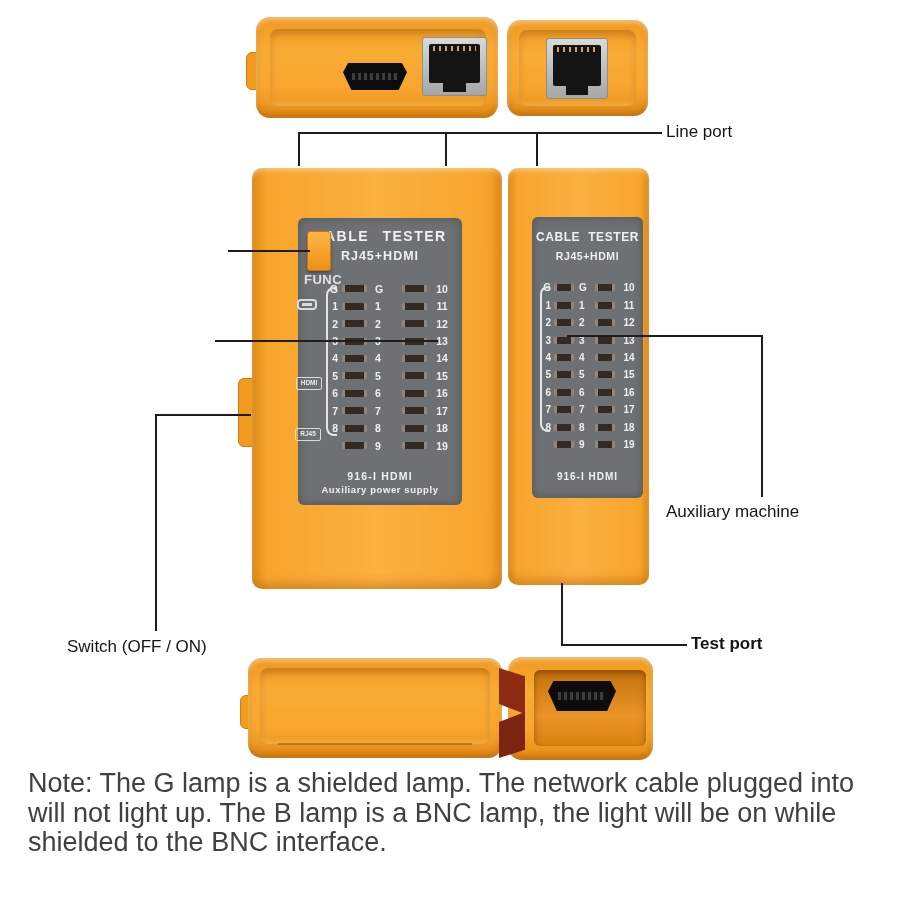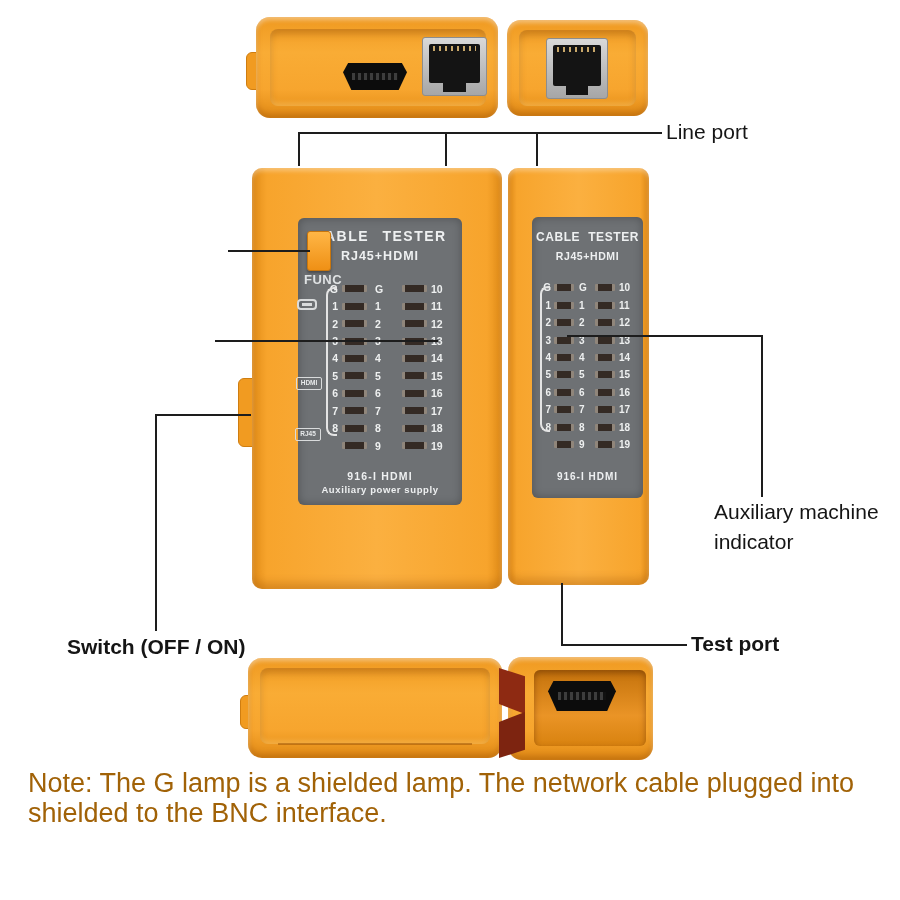--- a/index.html
+++ b/index.html
@@ -3,21 +3,21 @@
 <meta charset="utf-8">
 <style>
   html,body{margin:0;padding:0;background:#fff;}
   .scene{position:relative;width:900px;height:900px;background:#ffffff;overflow:hidden;
          font-family:"Liberation Sans",sans-serif;}
 
   
   .lineH,.lineV{position:absolute;background:#1d1d1d;z-index:30;}
   .lineH{height:2px;}
   .lineV{width:2px;}
-  .callout-label{position:absolute;color:#151515;font-size:21px;line-height:30px;z-index:31;white-space:nowrap;}
+  .callout-label{position:absolute;color:#151515;font-size:17px;line-height:30px;z-index:31;white-space:nowrap;}
 
   
   .unit{position:absolute;background:linear-gradient(90deg,#e28d18 0,#f7a42c 6%,#fbb040 50%,#f7a42c 94%,#e28d18 100%);
         border-radius:10px;box-shadow:inset 0 3px 4px rgba(255,255,255,.35), inset 0 -6px 8px rgba(150,75,0,.32);z-index:10;}
   .hunit{position:absolute;background:linear-gradient(180deg,#ef9920,#f9ac35 35%,#f7a52e 72%,#e18a15);
          border-radius:14px;box-shadow:inset 0 3px 4px rgba(255,255,255,.4), inset 0 -4px 6px rgba(140,70,0,.35);z-index:10;}
   .inset{position:absolute;border-radius:8px;
          box-shadow:inset 0 5px 7px rgba(125,62,0,.33), inset 0 -3px 5px rgba(255,208,115,.45);}
   .tab{position:absolute;background:#f19b21;border:1px solid #cf7d10;border-radius:6px 0 0 6px;z-index:9;}
 
@@ -31,21 +31,21 @@
   .pa .p-title{top:13px;font-size:12px;letter-spacing:.6px;word-spacing:4px;}
   .pa .p-sub{top:33px;font-size:10.5px;letter-spacing:.6px;}
   .pa .p-model1{top:254px;font-size:10px;letter-spacing:1px;}
 
   
   .ledgrid{position:absolute;z-index:12;}
   .led-row{display:flex;align-items:center;height:17.45px;}
   .lbl{color:#eef0f0;font-weight:700;font-size:10.5px;}
   .lbl.l{width:14px;text-align:right;}
   .lbl.m{width:14px;text-align:left;margin-left:8px;}
-  .lbl.r{width:22px;text-align:left;margin-left:4px;}
+  .lbl.r{width:22px;text-align:center;margin-left:4px;}
   .led{width:25px;height:7px;border-radius:1px;background:#342a24;
        border-left:3px solid #90867b;border-right:3px solid #90867b;box-sizing:border-box;}
   .led.one{margin-left:4px;}
   .led.two{margin-left:13px;}
   .aux .lbl{font-size:10px;}
   .aux .lbl.l{width:10px;}
   .aux .lbl.m{width:10px;margin-left:5px;}
   .aux .lbl.r{width:20px;margin-left:4px;}
   .aux .led{width:20px;}
   .aux .led.one{margin-left:3px;}
@@ -71,21 +71,21 @@
   .rj45 .notch{position:absolute;bottom:3px;left:32%;width:36%;height:10px;background:#141414;}
   .hdmi{position:absolute;background:#0c0c0c;clip-path:polygon(8% 0,92% 0,100% 34%,87% 100%,13% 100%,0 34%);z-index:12;}
   .hdmi:after{content:"";position:absolute;left:14%;right:14%;top:38%;height:26%;
               background:repeating-linear-gradient(90deg,#3d3d3d 0 3px,#111 3px 6px);}
   .recess{position:absolute;background:linear-gradient(180deg,#c4720c,#ea9426 60%,#d8820f);
           border-radius:6px;box-shadow:inset 0 3px 6px rgba(90,40,0,.5);z-index:11;}
   .wedge{position:absolute;z-index:12;}
   .seam{position:absolute;background:rgba(160,85,5,.55);z-index:11;}
 
   
-  .note{position:absolute;left:28px;top:769px;font-size:27px;line-height:29.5px;color:#a16207;z-index:5;}
+  .note{position:absolute;left:28px;top:769px;font-size:27px;line-height:29.5px;color:#404040;z-index:5;}
 </style>
 </head>
 <body>
 
 <div class="scene">
 
   <div class="tab" style="left:246px;top:52px;width:13px;height:36px;"></div>
   <div class="hunit" style="left:256px;top:17px;width:242px;height:101px;">
     <div class="inset" style="left:14px;top:12px;right:12px;bottom:12px;"></div>
   </div>
@@ -277,41 +277,41 @@
         <span class="lbl r">19</span>
       </div>
     </div>
 
   <div class="lineH" style="left:228px;top:250px;width:82px;"></div>
 
   <div class="lineH" style="left:215px;top:340px;width:223px;"></div>
 
   <div class="lineH" style="left:155px;top:414px;width:96px;"></div>
   <div class="lineV" style="left:155px;top:414px;height:217px;"></div>
-  <div class="callout-label" style="left:67px;top:632px;font-weight:bold;">Switch (OFF / ON)</div>
+  <div class="callout-label" style="left:67px;top:632px;">Switch (OFF / ON)</div>
 
   <div class="lineH" style="left:567px;top:335px;width:196px;"></div>
   <div class="lineV" style="left:761px;top:335px;height:162px;"></div>
-  <div class="callout-label" style="left:666px;top:497px;margin-left:48px;">
+  <div class="callout-label" style="left:666px;top:497px;">
     <div>Auxiliary machine</div>
-    <div>indicator</div>
   </div>
 
   <div class="lineV" style="left:561px;top:583px;height:62px;"></div>
   <div class="lineH" style="left:561px;top:644px;width:126px;"></div>
   <div class="callout-label" style="left:691px;top:629px;font-weight:bold;">Test port</div>
 
   <div class="tab" style="left:240px;top:695px;width:12px;height:32px;"></div>
   <div class="hunit" style="left:248px;top:658px;width:254px;height:100px;">
     <div class="inset" style="left:12px;top:10px;right:12px;bottom:14px;"></div>
     <div class="seam" style="left:30px;right:30px;bottom:13px;height:2px;"></div>
   </div>
   <div class="wedge" style="left:499px;top:668px;width:26px;height:46px;background:#8e2a12;clip-path:polygon(0 0,100% 18%,100% 100%,0 78%);"></div>
   <div class="wedge" style="left:499px;top:712px;width:26px;height:46px;background:#7d2410;clip-path:polygon(0 22%,100% 0,100% 82%,0 100%);"></div>
   <div class="hunit" style="left:508px;top:657px;width:145px;height:103px;"></div>
   <div class="recess" style="left:534px;top:670px;width:112px;height:76px;"></div>
   <div class="hdmi" style="left:548px;top:681px;width:68px;height:30px;"></div>
 
   <div class="note">
     <div>Note: The G lamp is a shielded lamp. The network cable plugged into</div>
+    <div>will not light up. The B lamp is a BNC lamp, the light will be on while</div>
     <div>shielded to the BNC interface.</div>
   </div>
 </div>
 
 </body></html>

